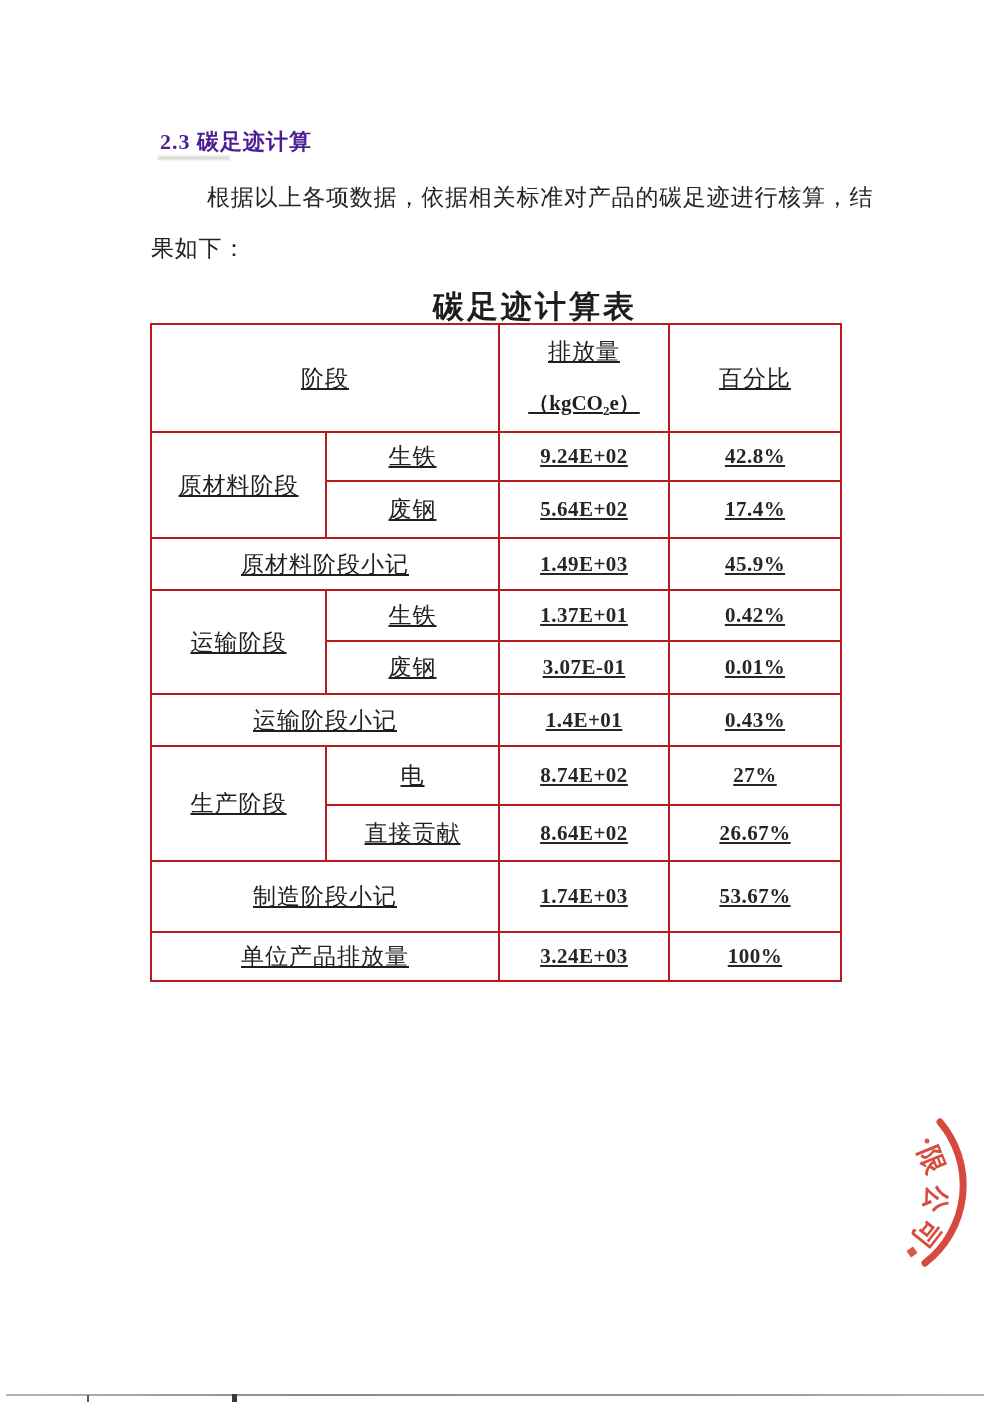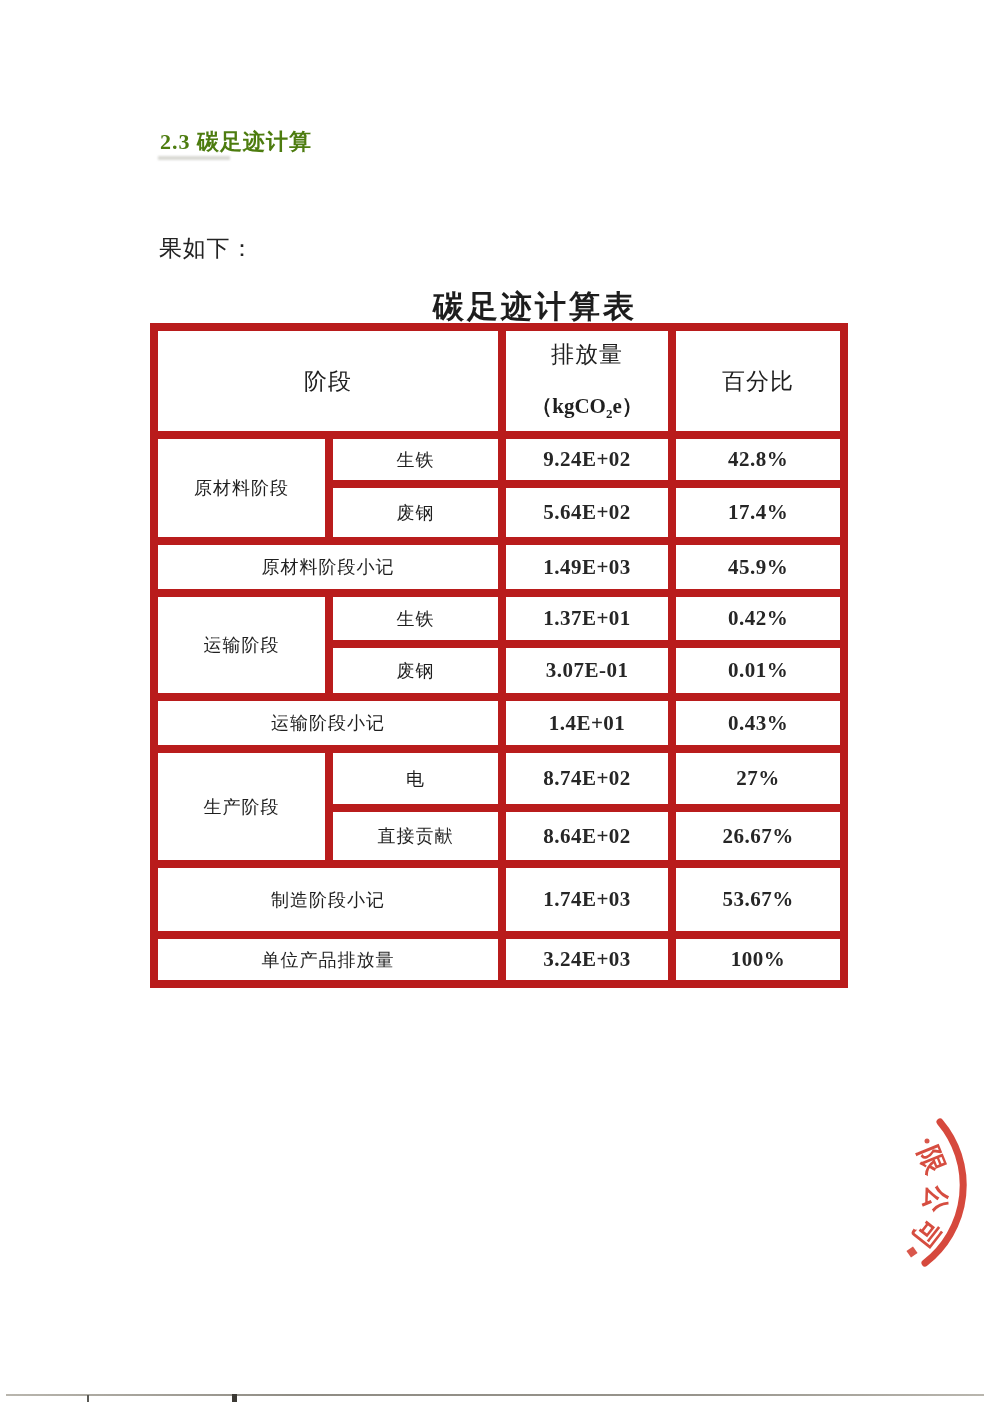--- a/index.html
+++ b/index.html
@@ -7,47 +7,47 @@
     position:relative;
     width:992px;height:1402px;
     background:#ffffff;
     overflow:hidden;
     font-family:"Liberation Serif","DejaVu Serif",serif;
     color:#1f1f1f;
   }
   .heading{
     position:absolute;left:160px;top:127px;
     font-size:22px;font-weight:bold;letter-spacing:1px;
-    color:#4d7c0f;white-space:nowrap;text-align:right;
+    color:#4c1d95;white-space:nowrap;text-align:right;
   }
   .scan-smudge{
     position:absolute;left:158px;top:156px;width:72px;height:4px;
     background:#d9d9d4;filter:blur(1px);
   }
   .para-l1{
     position:absolute;left:207px;top:182px;
     font-size:23px;letter-spacing:0.8px;color:#242424;white-space:nowrap;
   }
   .para-l2{
-    position:absolute;left:159px;top:233px;
+    position:absolute;left:151px;top:233px;
     font-size:23px;letter-spacing:0.8px;color:#242424;white-space:nowrap;
   }
   .tbl-title{
     position:absolute;left:433px;top:286px;
     font-size:31px;font-weight:bold;letter-spacing:3px;color:#1d1d1d;white-space:nowrap;
   }
   table.cft{
     position:absolute;left:150px;top:323px;
     border-collapse:collapse;table-layout:fixed;
   }
   table.cft td{
-    border:8px solid #b91c1c;
-    text-align:center;vertical-align:middle;padding:8px;
+    border:2px solid #b91c1c;
+    text-align:center;vertical-align:middle;padding:8px;text-decoration:underline;
   }
-  td.cn{font-size:18px;color:#1f1f1f;letter-spacing:1px;}
+  td.cn{font-size:23px;color:#1f1f1f;letter-spacing:1px;}
   td.hd{font-size:23px;color:#1f1f1f;letter-spacing:1px;}
   td.num{font-size:21px;font-weight:bold;color:#262626;letter-spacing:0.5px;margin-top:20px;}
   .em-title{margin-bottom:22px;}
   .em-unit{font-weight:bold;font-size:21px;letter-spacing:0;}
   .em-unit sub{font-size:13px;font-weight:bold;}
   .stamp-svg{position:absolute;left:800px;top:1080px;}
   .scanline{
     position:absolute;left:6px;top:1394px;width:978px;height:2px;
     background:linear-gradient(90deg,#b9b6ae,#8f8c84 30%,#97948c 70%,#b9b6ae);
   }
@@ -55,20 +55,21 @@
   .tick-b{position:absolute;left:232px;top:1394px;width:5px;height:8px;background:#3d3a35;}
 </style>
 </head>
 <body>
 
 <div class="page">
 
   <div class="heading">2.3 碳足迹计算</div>
   <div class="scan-smudge"></div>
 
+  <div class="para-l1">根据以上各项数据，依据相关标准对产品的碳足迹进行核算，结</div>
   <div class="para-l2">果如下：</div>
 
   <div class="tbl-title">碳足迹计算表</div>
 
   <table class="cft">
     <colgroup>
       <col style="width:175px">
         <col style="width:173px">
         <col style="width:170px">
         <col style="width:172px">

